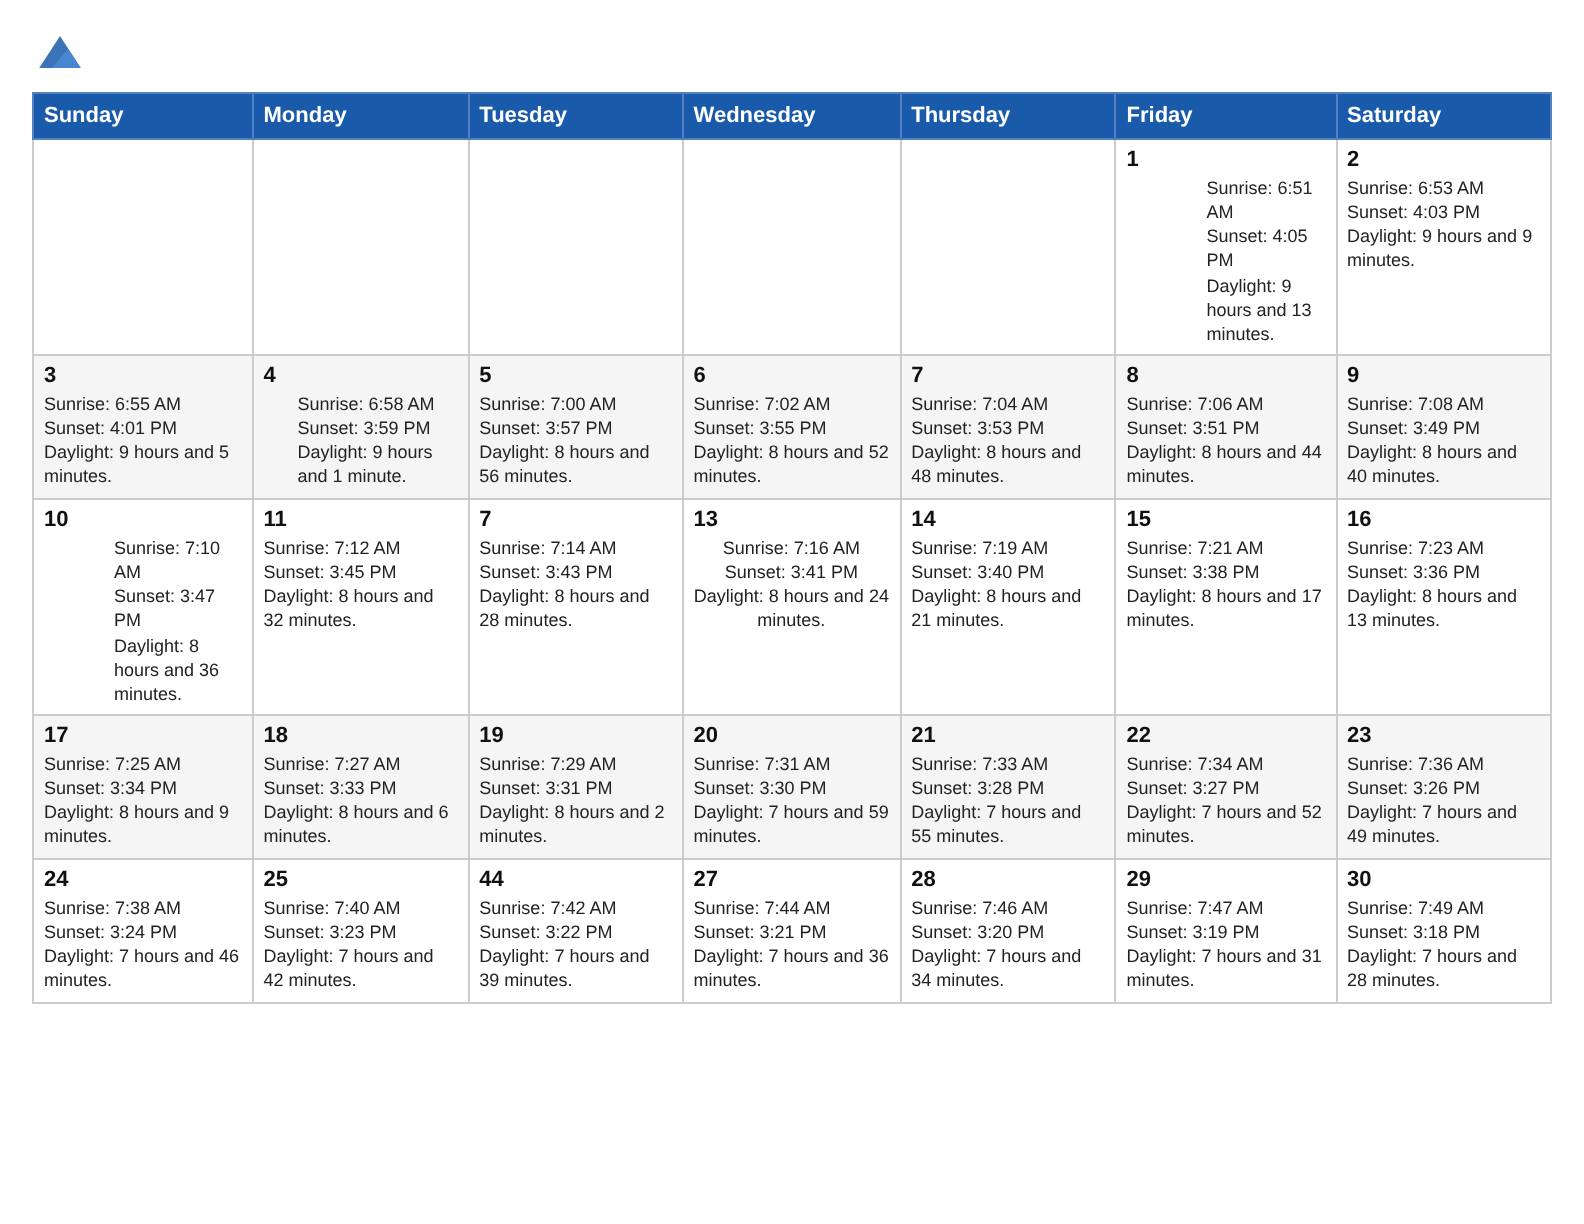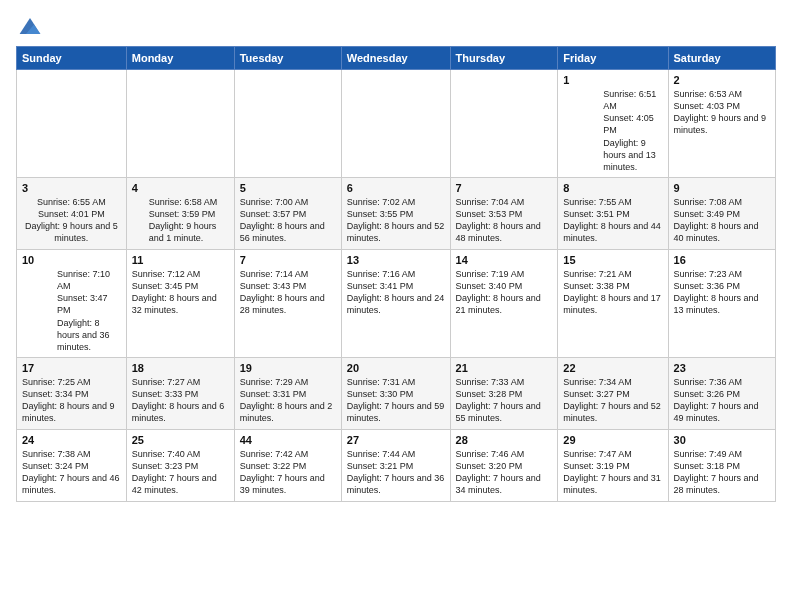--- a/index.html
+++ b/index.html
@@ -139,21 +139,21 @@
           <td>
             <div class="day-num">2</div>
             <div class="day-info" style="white-space: pre-line;">Sunrise: 6:53 AM
 Sunset: 4:03 PM
 Daylight: 9 hours and 9 minutes.</div>
           </td>
         </tr>
         <tr>
           <td>
             <div class="day-num">3</div>
-            <div class="day-info" style="white-space: pre-line; text-align: center;">Sunrise: 6:55 AM
+            <div class="day-info" style="white-space: pre-line;">Sunrise: 6:55 AM
 Sunset: 4:01 PM
 Daylight: 9 hours and 5 minutes.</div>
           </td>
           <td>
             <div class="day-num">4</div>
             <div class="day-info" style="white-space: pre-line; margin-left: 17px;">Sunrise: 6:58 AM
 Sunset: 3:59 PM
 Daylight: 9 hours and 1 minute.</div>
           </td>
           <td>
@@ -169,21 +169,21 @@
 Daylight: 8 hours and 52 minutes.</div>
           </td>
           <td>
             <div class="day-num">7</div>
             <div class="day-info" style="white-space: pre-line;">Sunrise: 7:04 AM
 Sunset: 3:53 PM
 Daylight: 8 hours and 48 minutes.</div>
           </td>
           <td>
             <div class="day-num">8</div>
-            <div class="day-info" style="white-space: pre-line;">Sunrise: 7:55 AM
+            <div class="day-info" style="white-space: pre-line;">Sunrise: 7:06 AM
 Sunset: 3:51 PM
 Daylight: 8 hours and 44 minutes.</div>
           </td>
           <td>
             <div class="day-num">9</div>
             <div class="day-info" style="white-space: pre-line;">Sunrise: 7:08 AM
 Sunset: 3:49 PM
 Daylight: 8 hours and 40 minutes.</div>
           </td>
         </tr>
@@ -201,21 +201,21 @@
 Daylight: 8 hours and 32 minutes.</div>
           </td>
           <td>
             <div class="day-num">7</div>
             <div class="day-info" style="white-space: pre-line;">Sunrise: 7:14 AM
 Sunset: 3:43 PM
 Daylight: 8 hours and 28 minutes.</div>
           </td>
           <td>
             <div class="day-num">13</div>
-            <div class="day-info" style="white-space: pre-line;">Sunrise: 7:16 AM
+            <div class="day-info" style="white-space: pre-line; text-align: center;">Sunrise: 7:16 AM
 Sunset: 3:41 PM
 Daylight: 8 hours and 24 minutes.</div>
           </td>
           <td>
             <div class="day-num">14</div>
             <div class="day-info" style="white-space: pre-line;">Sunrise: 7:19 AM
 Sunset: 3:40 PM
 Daylight: 8 hours and 21 minutes.</div>
           </td>
           <td>

